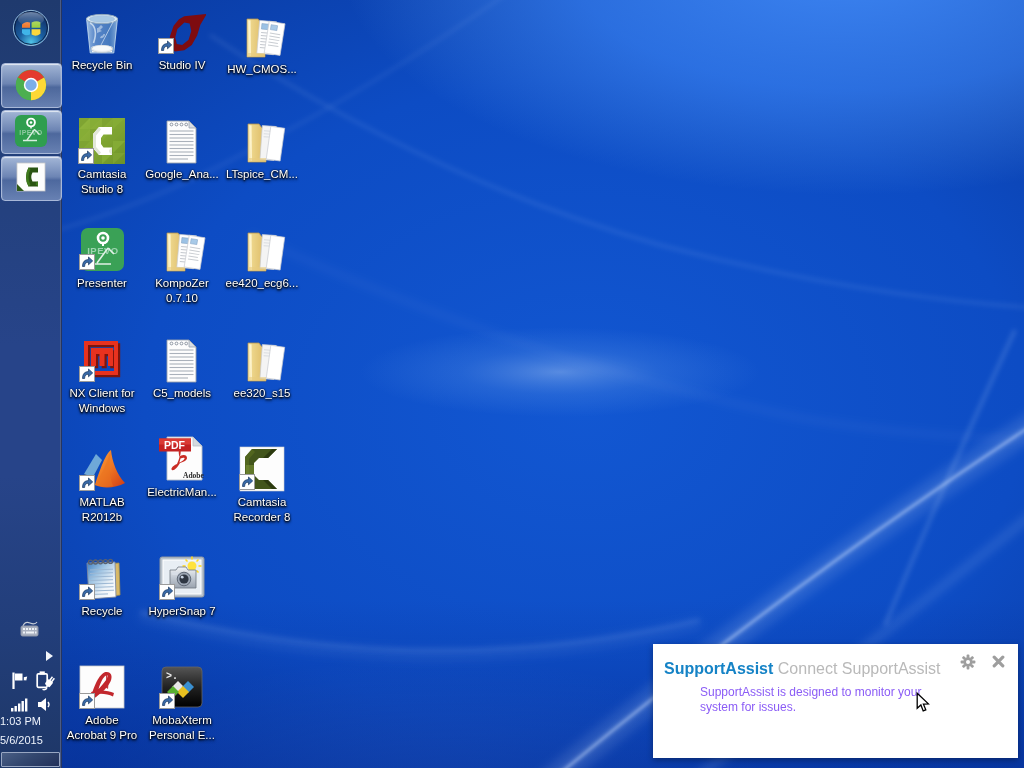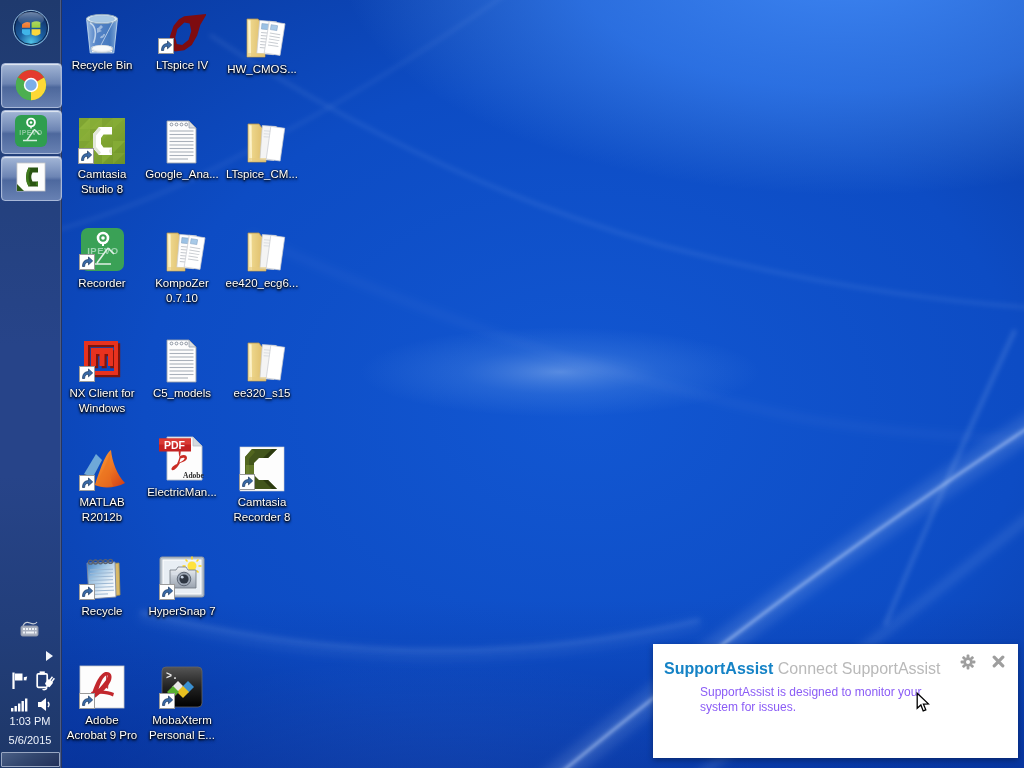--- a/index.html
+++ b/index.html
@@ -18,21 +18,21 @@
   .cell .ic{width:48px;height:48px;margin:0 auto;position:relative;}
   .cell .lb{font-size:11.5px;line-height:15px;margin-top:-2px;
     text-shadow:0 0 2px #000,0 1px 2px #000,0 2px 3px rgba(0,0,0,.8);}
   #popup{position:absolute;left:653px;top:644px;width:365px;height:114px;
     background:#fff;box-shadow:0 2px 6px rgba(0,0,0,.35);}
   #popup .hd{position:absolute;left:11px;top:16px;font-size:16px;}
   #popup .hd b{color:#1583c6;font-weight:bold;}
   #popup .hd span{color:#b9b9b9;}
   #popup .bd{position:absolute;left:47px;top:41px;width:240px;
     font-size:12px;line-height:15px;color:#8b5cf6;}
-  #clock{position:absolute;left:0;top:712px;width:60px;text-align:center;
+  #clock{position:absolute;left:0;top:712px;width:60px;text-align:left;
     color:#eef3fc;font-size:11px;line-height:19px;}
   #showdesk{position:absolute;left:1px;top:752px;width:57px;height:13px;
     border:1px solid #98a6c2;border-radius:1px;
     background:linear-gradient(150deg,#4a5f86 0%,#33476f 45%,#22315a 100%);}
 </style>
 </head>
 <body>
 <div id="desk">
 
   <svg id="wall" width="1024" height="768" viewBox="0 0 1024 768">
@@ -197,21 +197,21 @@
           </g>
     </svg>
     <div class="lb">Recycle Bin</div>
   </div>
   <div class="cell" style="left:140px;top:8px">
     <svg class="ic" viewBox="0 0 48 48">
       <path transform="translate(-1.5,-1.5) scale(1.07)" d="M26,9 L47,7 L41,17 L38,27 L33,36 L26,41 L17,42 L12.5,36 L12.5,28 L16,18 L21,12 Z
                M26,15 L31,16 L32.5,23 L30,31 L24,36 L19,35 L17.5,29 L19.5,21 Z" fill="#7e0c10" fill-rule="evenodd"></path>
       <use href="#sc" x="0" y="30"></use>
     </svg>
-    <div class="lb">LTspice IV</div>
+    <div class="lb">Studio IV</div>
   </div>
   <div class="cell" style="left:220px;top:12px">
     <svg class="ic" viewBox="0 0 48 48">
           <use href="#folderG"></use>
         </svg>
     <div class="lb">HW_CMOS...</div>
   </div>
 
   <div class="cell" style="left:60px;top:117px">
     <svg class="ic" viewBox="0 0 48 48">
@@ -266,21 +266,21 @@
   <div class="cell" style="left:60px;top:226px">
     <svg class="ic" viewBox="0 0 48 48">
       <rect x="3" y="2" width="43" height="43" rx="7" fill="#3aa156"></rect>
       <circle cx="25" cy="12" r="5" fill="none" stroke="#fff" stroke-width="2.6"></circle>
       <circle cx="25" cy="12" r="1.8" fill="#fff"></circle>
       <path d="M25,17 L25,20" stroke="#fff" stroke-width="2"></path>
       <text x="25" y="28" font-size="9.5" fill="#9ed4b0" text-anchor="middle" font-weight="bold" font-family="Liberation Sans" letter-spacing="0.5">IPEVO</text>
       <path d="M30,22 L19,37 M14,38 L33,38 M30,22 L36,28" stroke="#dff0e5" stroke-width="1.6" fill="none"></path>
       <use href="#sc" x="1" y="28"></use>
     </svg>
-    <div class="lb">Recorder</div>
+    <div class="lb">Presenter</div>
   </div>
   <div class="cell" style="left:140px;top:226px">
     <svg class="ic" viewBox="0 0 48 48">
           <use href="#folderG"></use>
         </svg>
     <div class="lb">KompoZer<br>0.7.10</div>
   </div>
   <div class="cell" style="left:220px;top:226px">
     <svg class="ic" viewBox="0 0 48 48">
           <use href="#folderH"></use>

